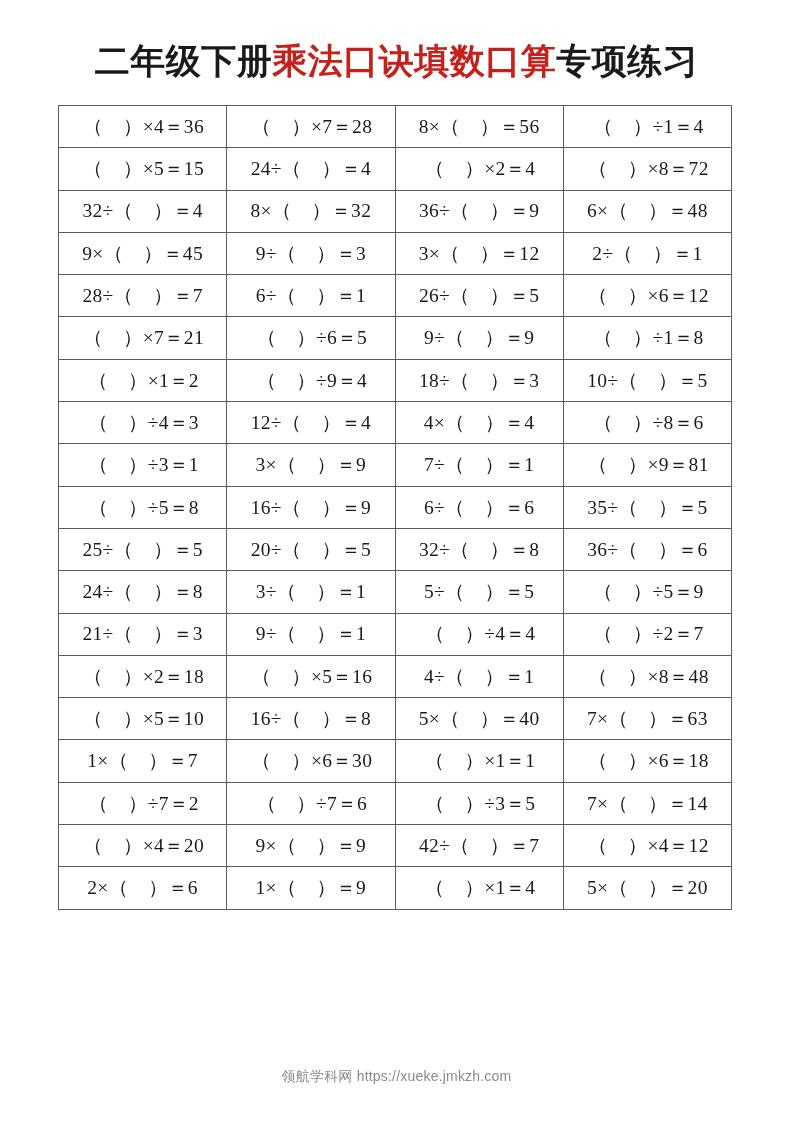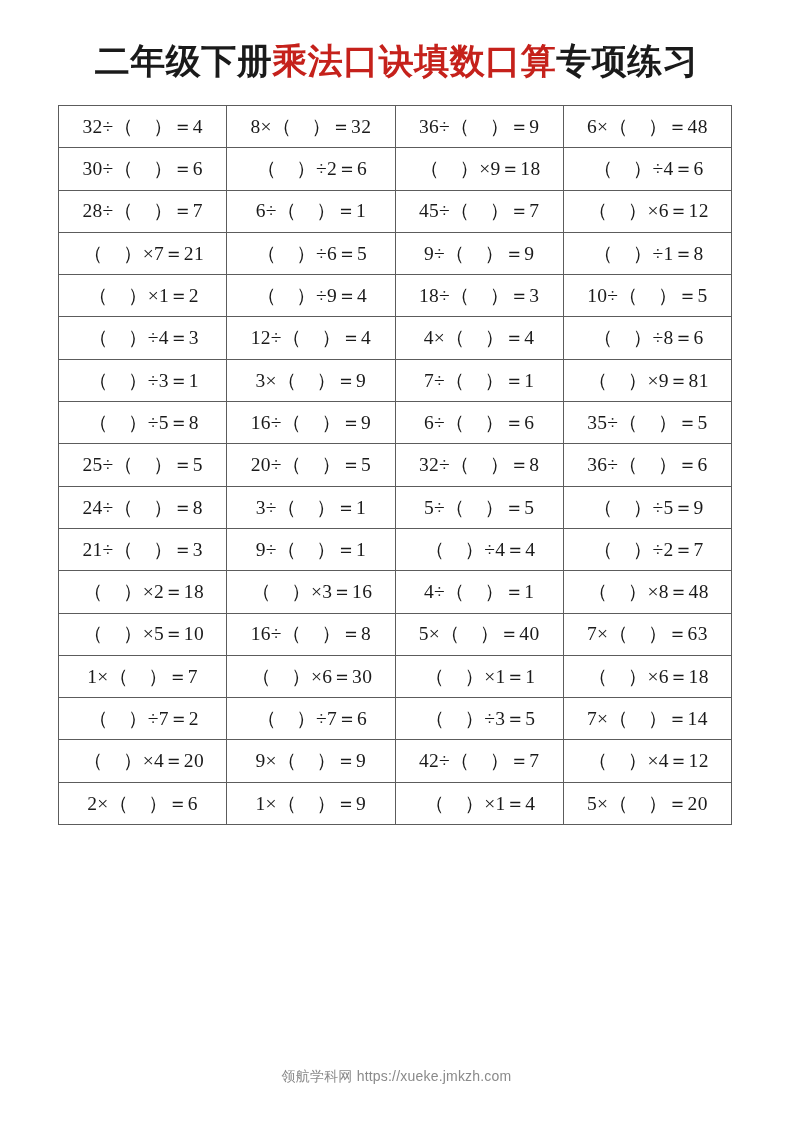--- a/index.html
+++ b/index.html
@@ -96,35 +96,47 @@
   <div class="sheet-wrap">
     <table class="sheet">
       <colgroup>
         <col>
           <col>
           <col>
           <col>
       </colgroup>
       <tbody id="sheet-body">
           <tr>
+            <td class="lead-paren">（　）×4＝36</td>
+            <td class="lead-paren">（　）×7＝28</td>
+            <td>8×（　）＝56</td>
+            <td class="lead-paren">（　）÷1＝4</td>
+          </tr>
+          <tr>
+            <td class="lead-paren">（　）×5＝15</td>
+            <td>24÷（　）＝4</td>
+            <td class="lead-paren">（　）×2＝4</td>
+            <td class="lead-paren">（　）×8＝72</td>
+          </tr>
+          <tr>
             <td>32÷（　）＝4</td>
             <td>8×（　）＝32</td>
             <td>36÷（　）＝9</td>
             <td>6×（　）＝48</td>
           </tr>
           <tr>
-            <td>30÷（　）＝6</td>
-            <td class="lead-paren">（　）÷2＝6</td>
-            <td class="lead-paren">（　）×9＝18</td>
-            <td class="lead-paren">（　）÷4＝6</td>
+            <td>9×（　）＝45</td>
+            <td>9÷（　）＝3</td>
+            <td>3×（　）＝12</td>
+            <td>2÷（　）＝1</td>
           </tr>
           <tr>
             <td>28÷（　）＝7</td>
             <td>6÷（　）＝1</td>
-            <td>45÷（　）＝7</td>
+            <td>26÷（　）＝5</td>
             <td class="lead-paren">（　）×6＝12</td>
           </tr>
           <tr>
             <td class="lead-paren">（　）×7＝21</td>
             <td class="lead-paren">（　）÷6＝5</td>
             <td>9÷（　）＝9</td>
             <td class="lead-paren">（　）÷1＝8</td>
           </tr>
           <tr>
             <td class="lead-paren">（　）×1＝2</td>
@@ -163,21 +175,21 @@
             <td class="lead-paren">（　）÷5＝9</td>
           </tr>
           <tr>
             <td>21÷（　）＝3</td>
             <td>9÷（　）＝1</td>
             <td class="lead-paren">（　）÷4＝4</td>
             <td class="lead-paren">（　）÷2＝7</td>
           </tr>
           <tr>
             <td class="lead-paren">（　）×2＝18</td>
-            <td class="lead-paren">（　）×3＝16</td>
+            <td class="lead-paren">（　）×5＝16</td>
             <td>4÷（　）＝1</td>
             <td class="lead-paren">（　）×8＝48</td>
           </tr>
           <tr>
             <td class="lead-paren">（　）×5＝10</td>
             <td>16÷（　）＝8</td>
             <td>5×（　）＝40</td>
             <td>7×（　）＝63</td>
           </tr>
           <tr>

